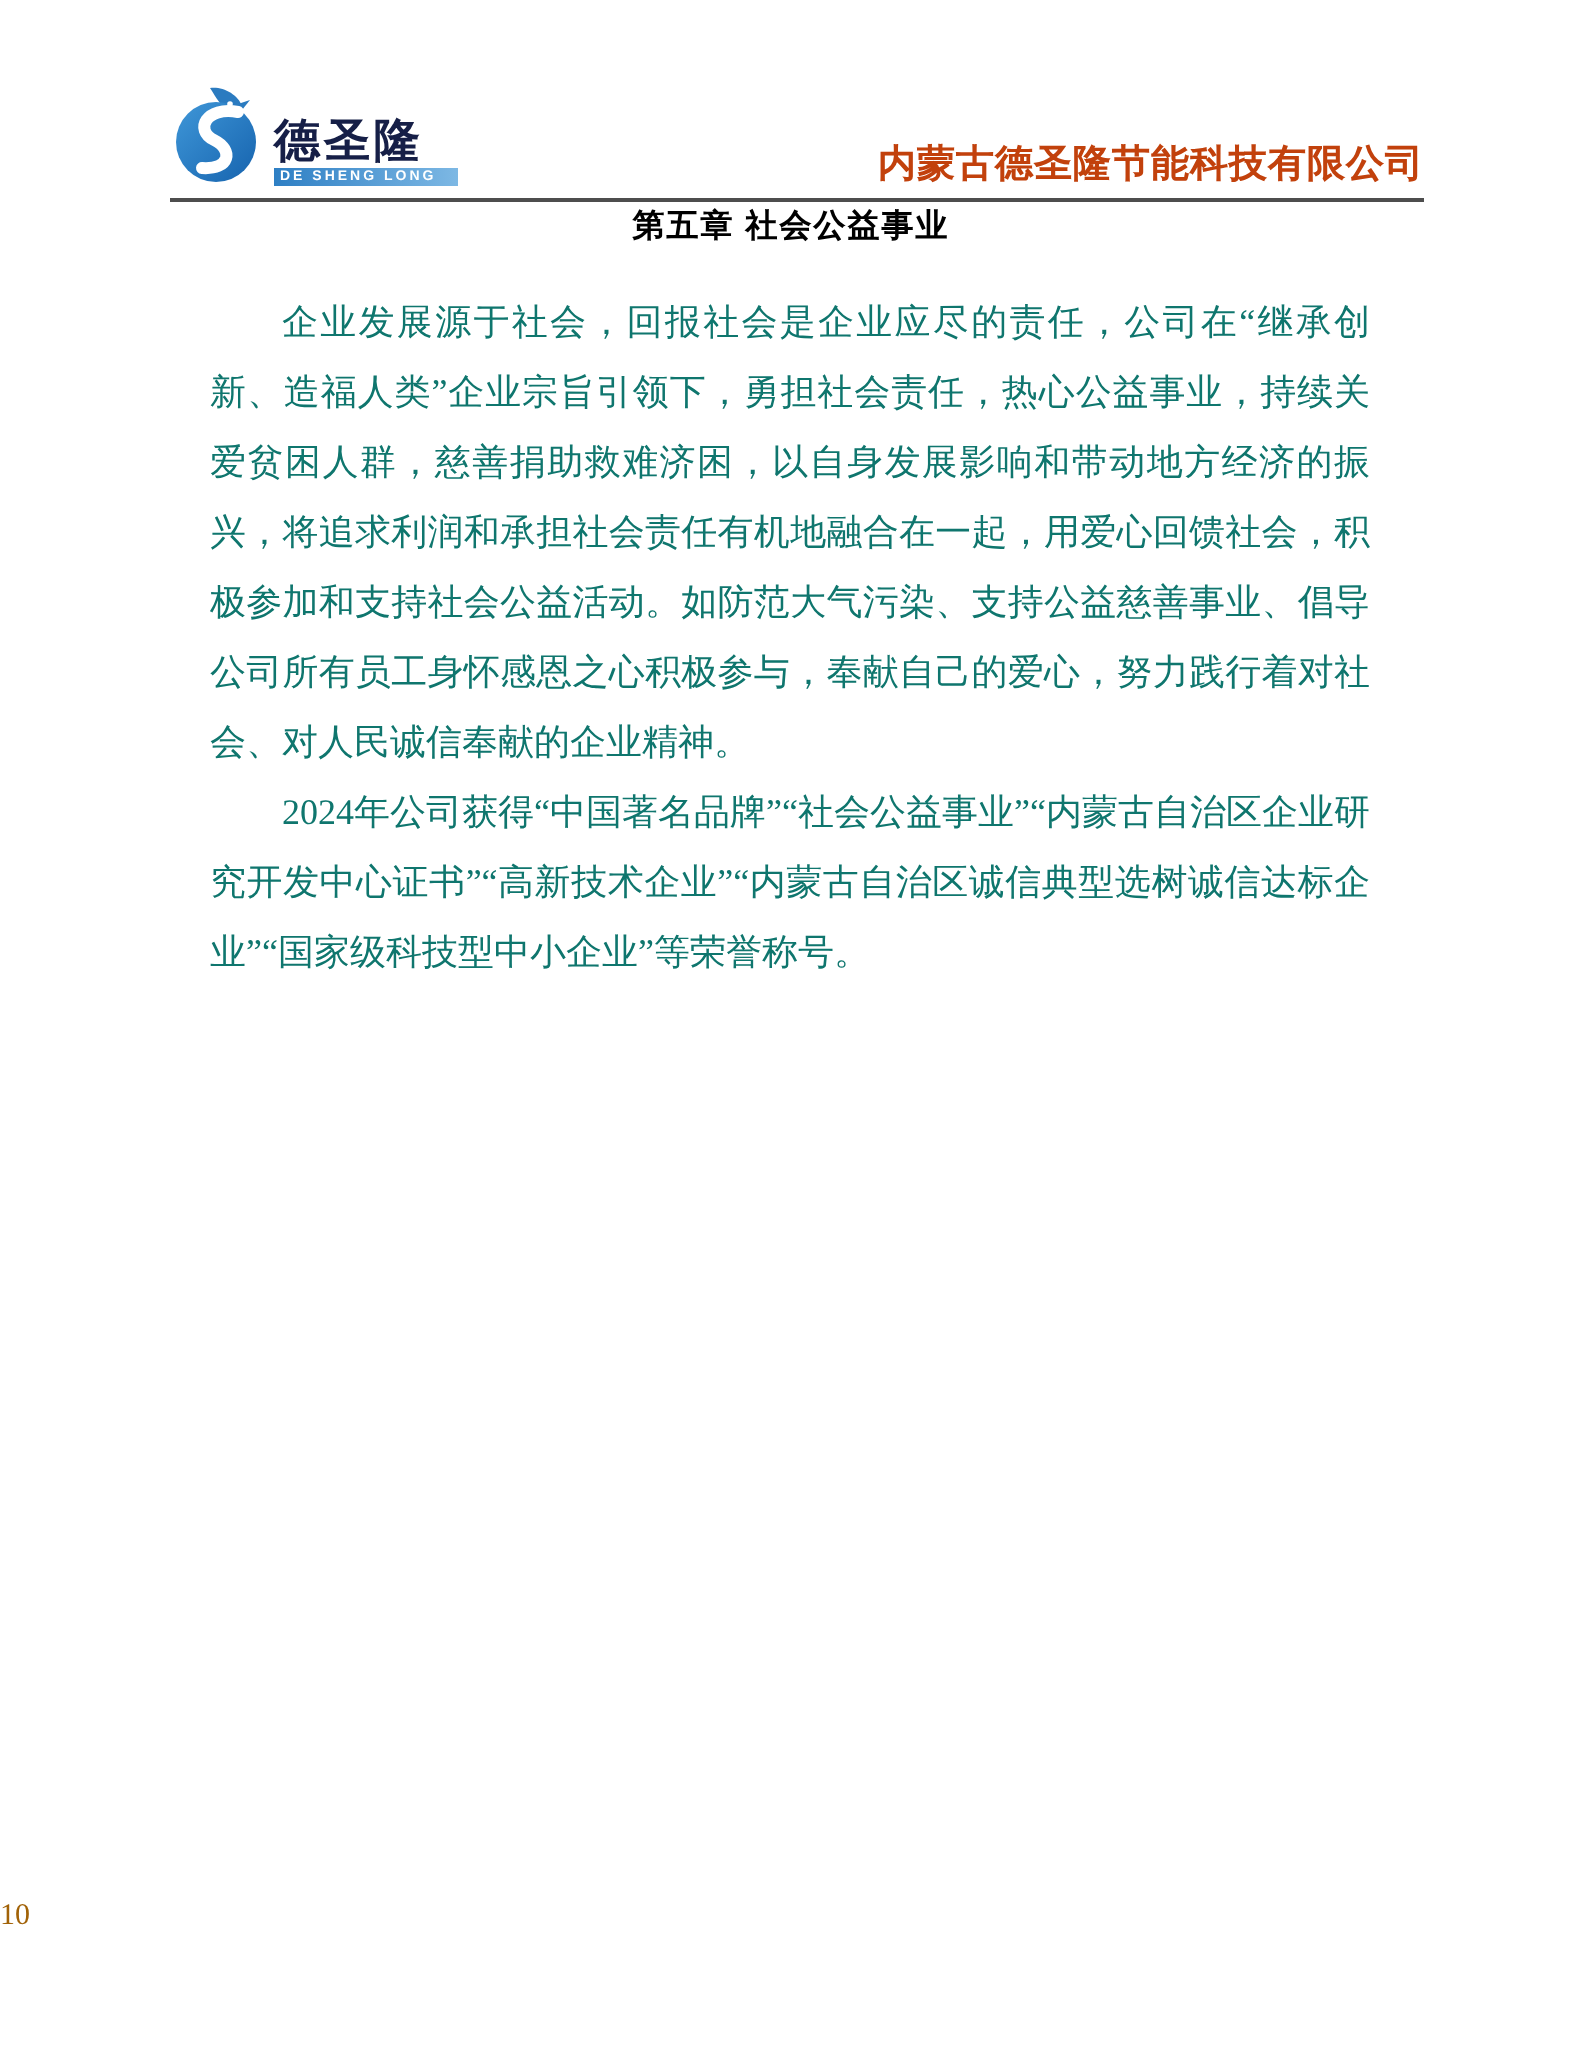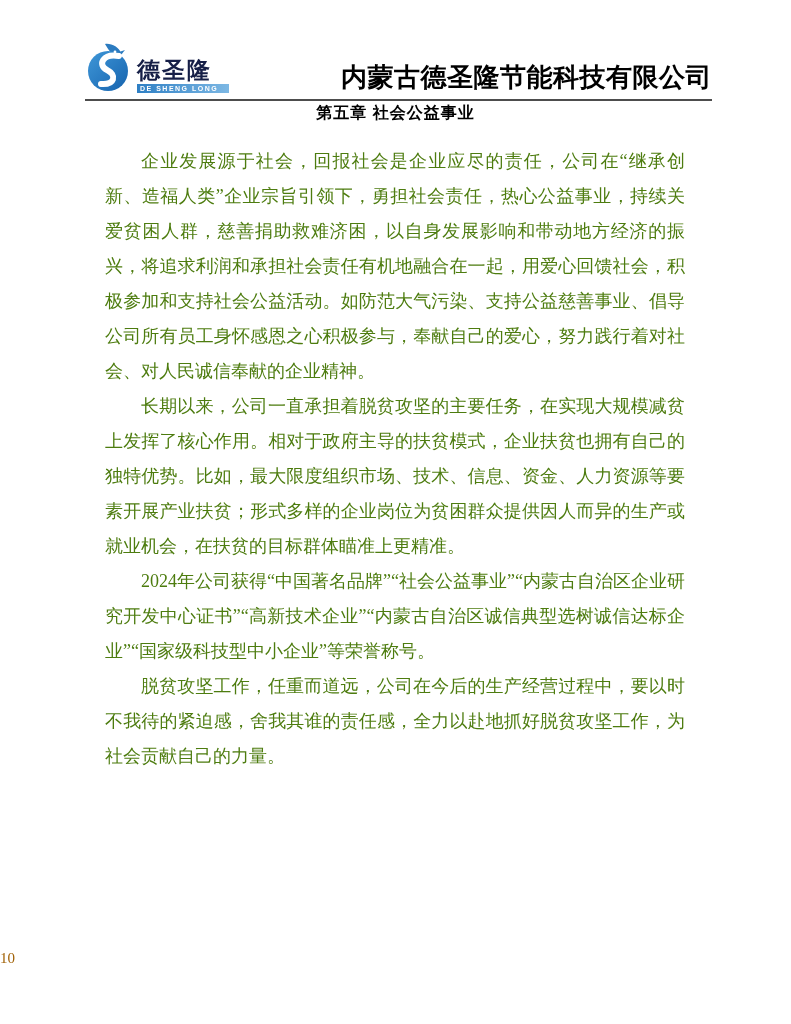--- a/index.html
+++ b/index.html
@@ -51,22 +51,22 @@
     font-size: 7px;
     letter-spacing: 1.5px;
     color: #ffffff;
     background: linear-gradient(90deg, #2e7fc4, #7db8e4);
     padding: 1px 3px;
     box-sizing: border-box;
   }
   .company-name {
     font-family: "Liberation Serif", serif;
     font-weight: bold;
-    font-size: 26px;
-    color: #000000;
+    font-size: 19px;
+    color: #c2410c;
     letter-spacing: 0.5px;
     white-space: nowrap;
   }
 
   
   .chapter-title {
     position: absolute;
     top: 103px;
     left: 0;
     width: 100%;
@@ -85,21 +85,21 @@
     left: 105px;
     width: 580px;
   }
   .body-text p {
     margin: 0;
     font-size: 18px;
     line-height: 35px;
     text-align: justify;
     text-justify: inter-ideograph;
     text-indent: 2em;
-    color: #4d7c0f;
+    color: #0f766e;
   }
 
   
   .page-number {
     position: absolute;
     top: 938px;
     left: 0;
     width: 100%;
     text-align: left;
     font-size: 15px;
@@ -138,20 +138,18 @@
         <span class="logo-en">DE SHENG LONG</span>
       </span>
     </div>
     <div class="company-name">内蒙古德圣隆节能科技有限公司</div>
   </div>
 
   <div class="chapter-title">第五章 社会公益事业</div>
 
   <div class="body-text">
     <p>企业发展源于社会，回报社会是企业应尽的责任，公司在“继承创新、造福人类”企业宗旨引领下，勇担社会责任，热心公益事业，持续关爱贫困人群，慈善捐助救难济困，以自身发展影响和带动地方经济的振兴，将追求利润和承担社会责任有机地融合在一起，用爱心回馈社会，积极参加和支持社会公益活动。如防范大气污染、支持公益慈善事业、倡导公司所有员工身怀感恩之心积极参与，奉献自己的爱心，努力践行着对社会、对人民诚信奉献的企业精神。</p>
-    <p>长期以来，公司一直承担着脱贫攻坚的主要任务，在实现大规模减贫上发挥了核心作用。相对于政府主导的扶贫模式，企业扶贫也拥有自己的独特优势。比如，最大限度组织市场、技术、信息、资金、人力资源等要素开展产业扶贫；形式多样的企业岗位为贫困群众提供因人而异的生产或就业机会，在扶贫的目标群体瞄准上更精准。</p>
     <p>2024年公司获得“中国著名品牌”“社会公益事业”“内蒙古自治区企业研究开发中心证书”“高新技术企业”“内蒙古自治区诚信典型选树诚信达标企业”“国家级科技型中小企业”等荣誉称号。</p>
-    <p>脱贫攻坚工作，任重而道远，公司在今后的生产经营过程中，要以时不我待的紧迫感，舍我其谁的责任感，全力以赴地抓好脱贫攻坚工作，为社会贡献自己的力量。</p>
   </div>
 
   <div class="page-number">10</div>
 
 </div>
 
 </body></html>

